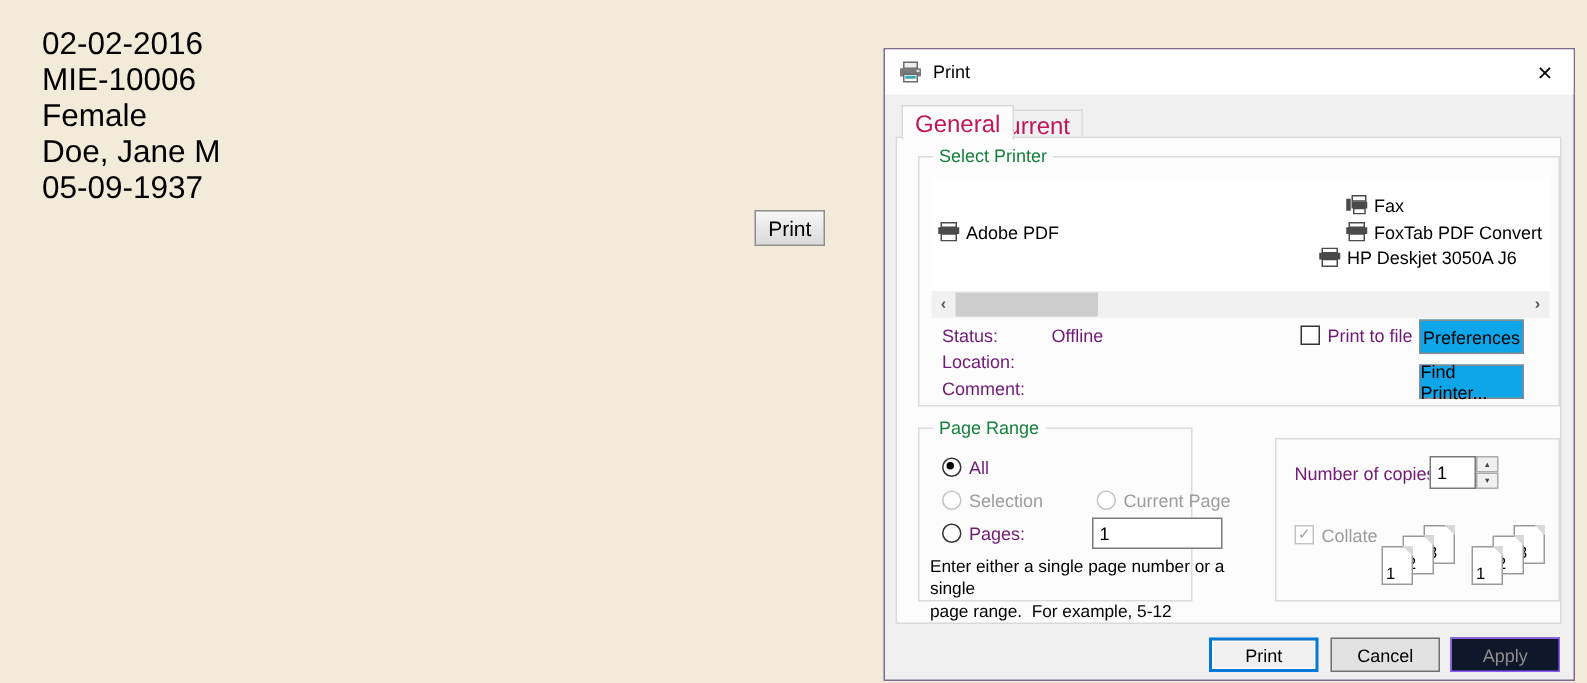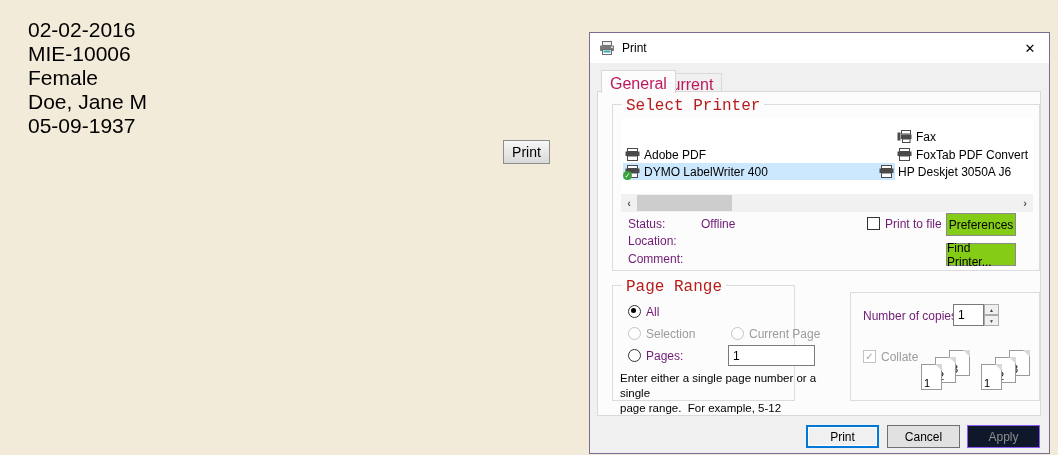--- a/index.html
+++ b/index.html
@@ -38,21 +38,21 @@
     left:61px;top:40px;height:18px;padding:2px 8px 0 8px;z-index:0;
     background:#f0f0f0;border:1px solid #d9d9d9;border-bottom:none;
   }
   .tab-page{
     position:absolute;left:7px;top:58px;width:444px;height:325px;
     background:#fcfcfc;border:1px solid #d9d9d9;box-sizing:border-box;z-index:1;
   }
   .groupbox{position:absolute;border:1px solid #dcdcdc;box-sizing:border-box;}
   .groupbox .legend{
     position:absolute;top:-8px;left:9px;background:#fcfcfc;padding:0 4px;
-    font-size:16px;color:#b91c1c;white-space:nowrap;font-family:Liberation Mono, monospace;
+    font-size:12px;color:#15803d;white-space:nowrap;
   }
   .grp-printer{left:14px;top:12px;width:428px;height:167px;}
   .grp-pagerange{left:14px;top:193px;width:183px;height:116px;}
   .grp-copies{left:252px;top:200px;width:190px;height:109px;}
   
   .printer-list{position:absolute;left:8px;top:13px;width:412px;height:94px;background:#ffffff;}
   .printer-item{
     position:absolute;height:17px;display:flex;align-items:center;gap:4px;
     font-size:12px;color:#000;padding-left:2px;box-sizing:border-box;white-space:nowrap;overflow:hidden;
   }
@@ -78,21 +78,21 @@
   .hscroll .thumb{position:absolute;left:16px;top:1px;width:95px;height:16px;background:#cdcdcd;}
   
   .lbl{position:absolute;font-size:12px;color:#701a75;white-space:nowrap;}
   .dim{color:#9c9c9c;}
   .checkbox{
     position:absolute;width:13px;height:13px;background:#fff;border:1px solid #333;
     box-sizing:border-box;font-size:10px;line-height:11px;text-align:center;color:#333;
   }
   .checkbox.disabled{border-color:#c3c3c3;color:#a0a0a0;}
   .win-btn{
-    position:absolute;width:70px;height:23px;background:#84cc16;border:1px solid #8a8a8a;
+    position:absolute;width:70px;height:23px;background:#0ea5e9;border:1px solid #8a8a8a;
     font-size:12px;color:#000;display:flex;align-items:center;justify-content:center;box-sizing:border-box;
   }
   
   .radio{
     position:absolute;width:13px;height:13px;border:1px solid #333;border-radius:50%;
     background:#fff;box-sizing:border-box;
   }
   .radio.selected::after{
     content:"";position:absolute;left:2px;top:2px;width:5px;height:5px;border-radius:50%;background:#000;
   }
@@ -202,31 +202,20 @@
           <span class="printer-ico">
             <svg width="15" height="13" viewBox="0 0 15 13">
               <rect x="2.5" y="0.5" width="10" height="3" fill="#ffffff" stroke="#4a4a4a"></rect>
               <rect x="0.5" y="3.5" width="14" height="4.5" fill="#4a4a4a"></rect>
               <rect x="2.5" y="8" width="10" height="4.5" fill="#ffffff" stroke="#4a4a4a"></rect>
             </svg>
           </span>
           <span>FoxTab PDF Convert</span>
         </div>
 
-        <div class="printer-item pi-dymo selected">
-          <span class="printer-ico">
-            <svg width="15" height="13" viewBox="0 0 15 13">
-              <rect x="2.5" y="0.5" width="10" height="3" fill="#ffffff" stroke="#4a4a4a"></rect>
-              <rect x="0.5" y="3.5" width="14" height="4.5" fill="#4a4a4a"></rect>
-              <rect x="2.5" y="8" width="10" height="4.5" fill="#ffffff" stroke="#4a4a4a"></rect>
-            </svg>
-            <span class="default-badge">✓</span>
-          </span>
-          <span>DYMO LabelWriter 400</span>
-        </div>
 
         <div class="printer-item pi-hp">
           <span class="printer-ico">
             <svg width="15" height="13" viewBox="0 0 15 13">
               <rect x="2.5" y="0.5" width="10" height="3" fill="#ffffff" stroke="#4a4a4a"></rect>
               <rect x="0.5" y="3.5" width="14" height="4.5" fill="#4a4a4a"></rect>
               <rect x="2.5" y="8" width="10" height="4.5" fill="#ffffff" stroke="#4a4a4a"></rect>
             </svg>
           </span>
           <span>HP Deskjet 3050A J6</span>

